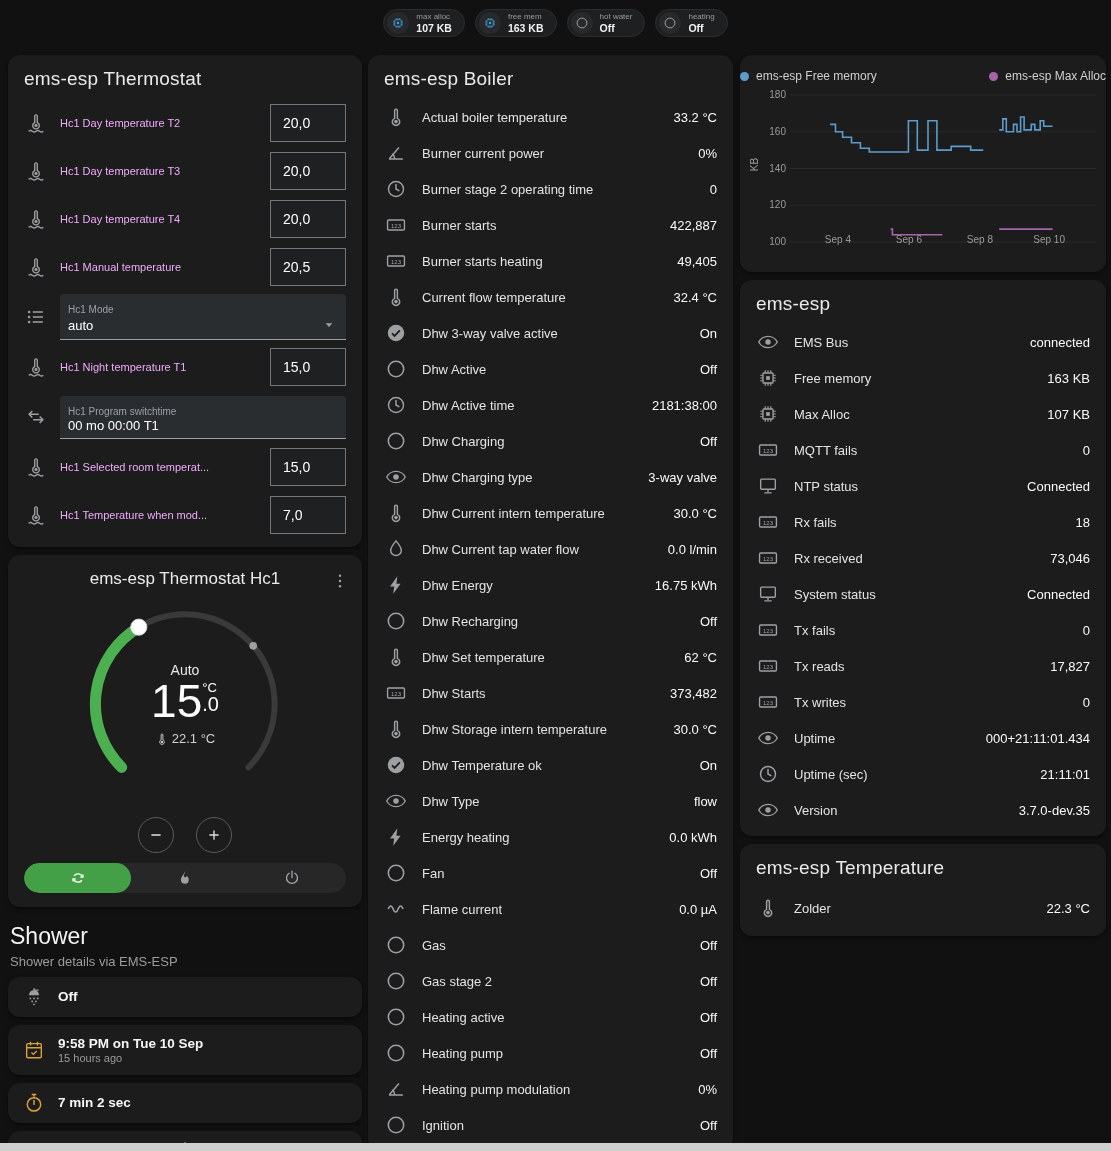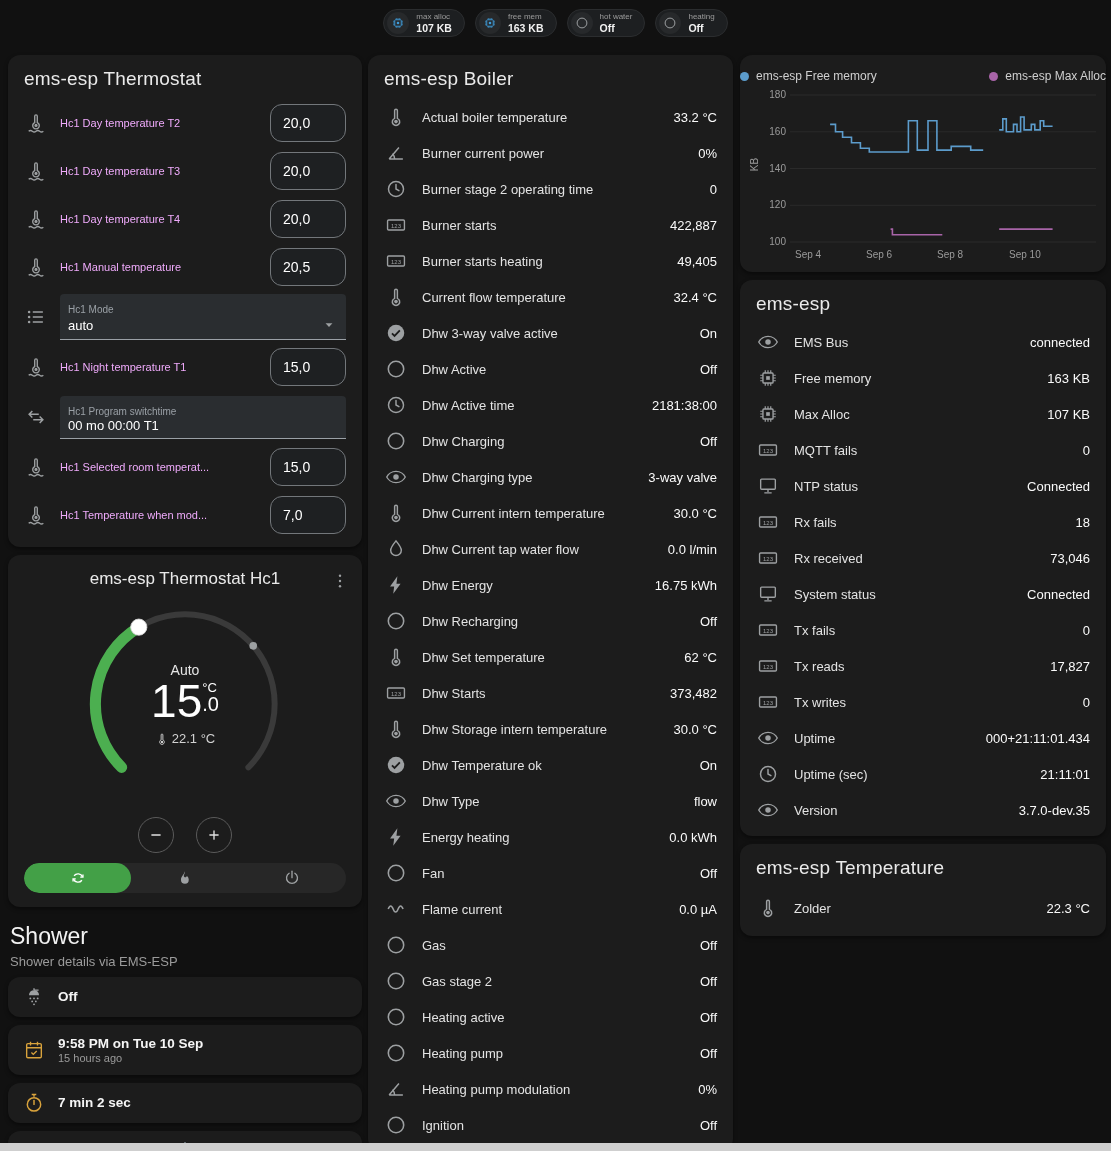--- a/index.html
+++ b/index.html
@@ -30,21 +30,21 @@
 
   
   .row{display:flex;align-items:center;height:36px;padding:0 16px;gap:14px}
   .row .lbl{flex:1;font-size:13px;color:#e3e3e3;white-space:nowrap;overflow:hidden}
   .row .val{font-size:13px;color:#fafafa;font-weight:500;white-space:nowrap}
 
   
   .lrow{display:flex;align-items:center;height:48px;padding:0 16px;gap:12px}
   .lrow.fieldrow{height:52px}
   .llbl{flex:1;font-size:11px;color:#f0abfc;white-space:nowrap;overflow:hidden}
-  .numbox{width:76px;height:38px;border:1px solid #73777b;border-radius:12px;display:flex;align-items:center;padding:0 12px;font-size:14px;color:#fff;background:#1e2022}
+  .numbox{width:76px;height:38px;border:1px solid #73777b;border-radius:0;display:flex;align-items:center;padding:0 12px;font-size:14px;color:#fff;background:#1e2022}
   .field{flex:1;background:#2a2d30;border-radius:4px 4px 0 0;border-bottom:1px solid #9aa0a6;padding:10px 8px 5px;cursor:pointer}
   .flabel{font-size:10px;color:#9aa0a6;display:block;margin-bottom:1px}
   .fvr{display:flex;align-items:center;justify-content:space-between}
   .fval{font-size:13px;color:#fff}
   .caret{width:18px;height:18px;color:#9da0a2}
 
   
   #hc1-card{margin-top:8px;position:relative;padding-bottom:12px}
   #hc1-title{text-align:center;font-size:17px;font-weight:500;color:#eaeaea;padding:14px 30px 2px}
   #hc1-menu{position:absolute;right:8px;top:12px;width:28px;height:28px;color:#9da0a2;display:flex;align-items:center;justify-content:center;cursor:pointer}
@@ -77,21 +77,21 @@
   .scard .ssec{font-size:11px;color:#9b9b9b;font-weight:400}
   .amber{color:#d9a33c}
   #snow-card{margin-top:8px;height:60px;display:flex;justify-content:center;align-items:flex-start;padding-top:9px;color:#9fb0bd}
 
   
   #chart-card{position:relative;height:217px}
   #legend{position:absolute;top:14px;left:0;width:100%;display:flex;justify-content:space-between;gap:28px}
   .litem{display:flex;align-items:center;gap:7px;font-size:12px;color:#cfcfcf}
   .ldot{width:9px;height:9px;border-radius:50%;background:#888}
   .ytick{position:absolute;left:8px;width:38px;text-align:right;font-size:10px;color:#9b9b9b}
-  .xtick{position:absolute;width:56px;text-align:left;font-size:10px;color:#9b9b9b;top:194px}
+  .xtick{position:absolute;width:56px;text-align:right;font-size:10px;color:#9b9b9b;top:179px}
   #ylab{position:absolute;left:-1px;top:104px;width:30px;text-align:center;font-size:10px;color:#9b9b9b;transform:rotate(-90deg)}
   #chart-svg{position:absolute;inset:0}
   .grid{stroke:#2a2a2a;stroke-width:1}
 
   #device-card{margin-top:8px;padding-bottom:8px}
   #temp-card{margin-top:8px;padding-bottom:8px}
   #mid-card{padding-bottom:8px}
 
   #bottom-strip{position:absolute;left:0;bottom:0;width:1111px;height:8px;background:#cfcfcf;z-index:50}
 </style>

